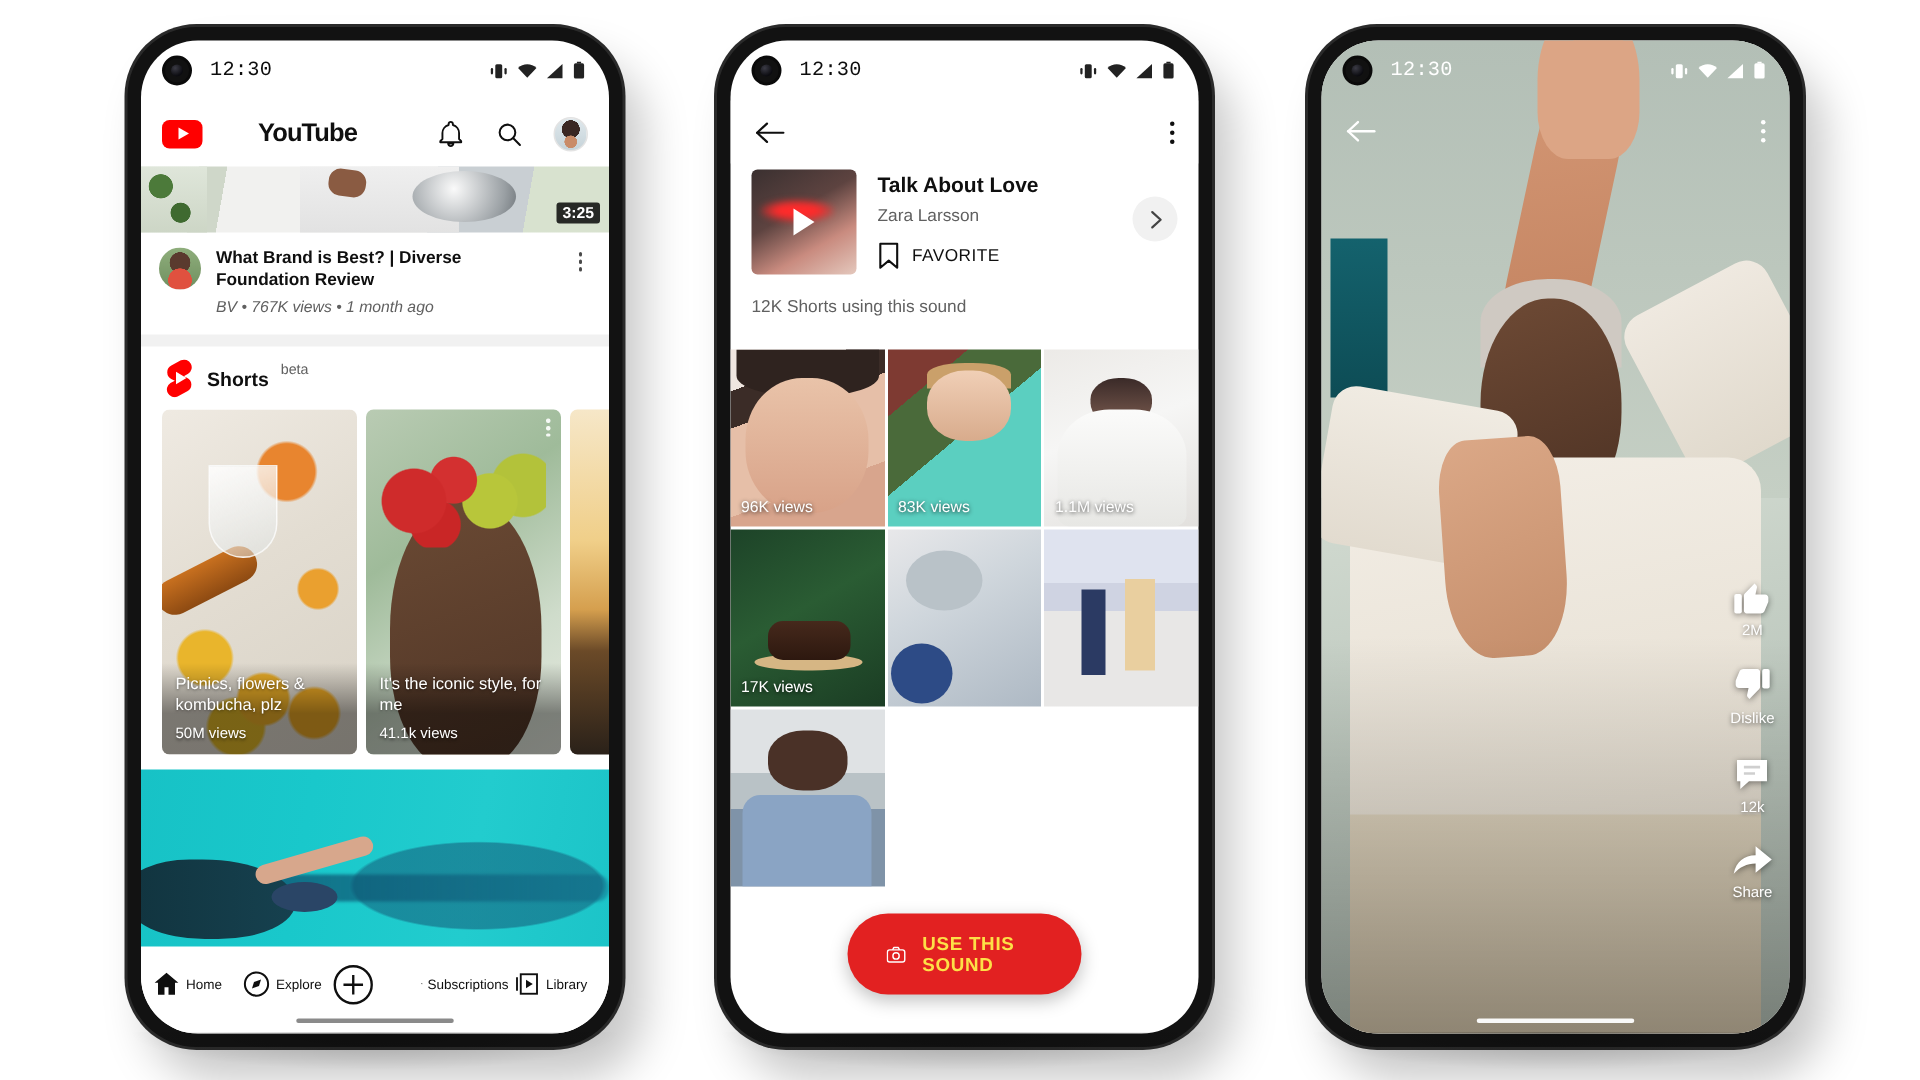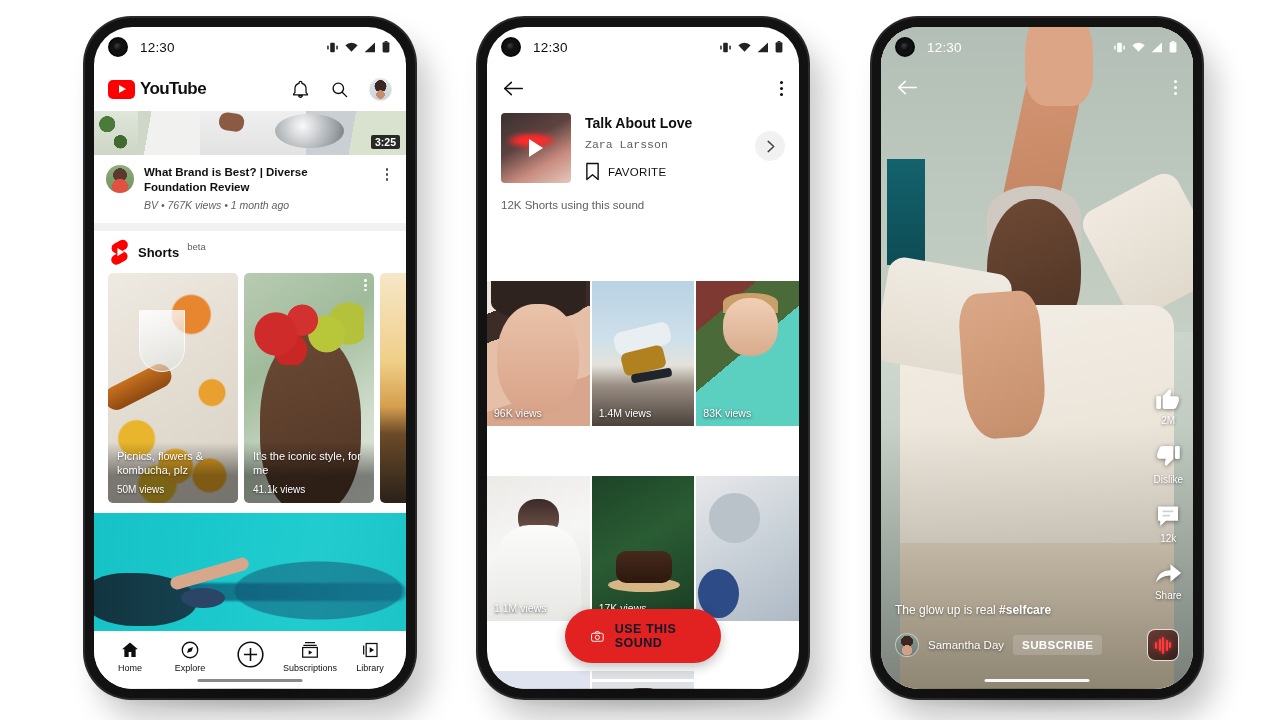--- a/index.html
+++ b/index.html
@@ -51,40 +51,40 @@
     width:20px; height:20px; border-radius:50%;
     background:#111; border:2px solid #0a0a0a;
     margin-right:12px; flex:none;
     position:relative;
   }
   .punch::before{
     content:""; position:absolute; inset:4px;
     border-radius:50%;
     background:radial-gradient(circle at 35% 30%, #3b3b45, #0b0b10 70%);
   }
-  .clock{ font-size:13.5px; font-weight:400; }
+  .clock{ font-size:13.5px; font-weight:400;font-family:Liberation Mono, monospace; }
   .sys-icons{ margin-left:auto; display:flex; align-items:center; gap:6px; }
   .sys-icons svg{ display:block; }
 
   
   .yt-appbar{
     height:44px; display:flex; align-items:center;
     padding:0 14px; background:#fff;
   }
   .yt-logo{ display:flex; align-items:center; gap:5px; }
   .yt-play{
     width:27px; height:19px; border-radius:5px; background:#FF0000;
     display:flex; align-items:center; justify-content:center;
   }
   .yt-play i{
     width:0;height:0;border-left:7px solid #fff;
     border-top:4.5px solid transparent;border-bottom:4.5px solid transparent;
     margin-left:1px;
   }
-  .yt-word{ font-size:17px; font-weight:700; letter-spacing:-.6px; color:#0f0f0f; }
+  .yt-word{ font-size:17px; font-weight:700; letter-spacing:-.6px; color:#0f0f0f;margin-left:32px; }
   .appbar-actions{ margin-left:auto; display:flex; align-items:center; gap:20px; }
   .appbar-actions svg{ display:block; }
   .avatar{
     width:23px;height:23px;border-radius:50%;
     background:
       radial-gradient(circle at 50% 74%, #c98b68 0 22%, transparent 23%),
       radial-gradient(circle at 50% 34%, #3a2723 0 34%, transparent 35%),
       linear-gradient(#dfe8ec,#c6d3d9);
     border:1px solid #e3e3e3;
   }
@@ -225,21 +225,21 @@
     position:absolute; left:28%; top:60%; width:14%; height:16%;
     background:#2a4566; border-radius:50%;
   }
 
   .tabbar{
     position:absolute; left:0; right:0; bottom:0;
     height:58px; background:#fff;
     display:flex; align-items:center; justify-content:space-around;
     padding:0 6px 8px;
   }
-  .tab{ display:flex; flex-direction:column; align-items:center; gap:3px; width:58px; }
+  .tab{ display:flex; align-items:center; gap:3px; width:58px; }
   .tab svg{ display:block; }
   .tab-label{ font-size:9px; color:#0f0f0f; }
   .home-ind{
     position:absolute; left:50%; transform:translateX(-50%);
     bottom:7px; width:105px; height:3px; border-radius:2px; background:#8a8a8a;
   }
 
   
   .p2-bar{ height:42px; display:flex; align-items:center; padding:0 16px; background:#fff; }
   .p2-bar .kebab-v{ margin-left:auto; display:flex; flex-direction:column; gap:3px; }
@@ -255,31 +255,31 @@
     background:radial-gradient(ellipse,#ff2b2b 0 40%,rgba(255,43,43,.25) 70%,transparent 75%);
     filter:blur(2px);
   }
   .sound-thumb .ptri{
     position:absolute; left:50%; top:50%; transform:translate(-50%,-50%);
     width:0;height:0;border-left:14px solid #fff;
     border-top:9px solid transparent;border-bottom:9px solid transparent;
   }
   .sound-info{ flex:1; min-width:0; padding-top:2px; }
   .sound-title{ font-size:14px; font-weight:700; color:#0f0f0f; }
-  .sound-artist{ font-size:11.5px; color:#606060; margin-top:7px;font-family:Liberation Mono, monospace; }
+  .sound-artist{ font-size:11.5px; color:#606060; margin-top:7px; }
   .fav-row{ display:flex; align-items:center; gap:8px; margin-top:11px; }
   .fav-label{ font-size:11.5px; font-weight:500; color:#0f0f0f; letter-spacing:.3px; }
   .chev{
     width:30px;height:30px;border-radius:50%;background:#f1f1f1;flex:none;
     display:flex;align-items:center;justify-content:center;margin-top:18px;
   }
   .count-line{ font-size:11.5px; color:#606060; padding:16px 14px 22px; }
 
   .grid{ display:grid; grid-template-columns:repeat(3,1fr); gap:2px; }
-  .cell{ position:relative; height:145px; overflow:hidden; background:#ccc;margin-top:48px; }
+  .cell{ position:relative; height:118px; overflow:hidden; background:#ccc; }
   .cell .cv{
     position:absolute; left:7px; bottom:7px; color:#fff; font-size:10.5px;
     text-shadow:0 1px 3px rgba(0,0,0,.75);
   }
   .c1{ background:linear-gradient(160deg,#efe6e0 0 18%,#3b2c27 18% 34%,#e6bfa8 34% 72%,#d8a58d 72% 100%); }
   .c1 .f{ position:absolute; left:10%; top:16%; width:80%; height:76%; border-radius:46%; background:linear-gradient(#e9c3a9,#d8a288); }
   .c1 .h{ position:absolute; left:4%; top:0; width:92%; height:26%; background:#2f231f; border-radius:0 0 44% 44%; }
   .c2{ background:linear-gradient(#b9d2e4 0%,#cfe0ea 42%,#e4e2db 58%,#9b8f84 72%,#4a423c 100%); }
   .c2 .sk{ position:absolute; left:22%; top:32%; width:56%; height:16%; background:#e8eef2; border-radius:8px; transform:rotate(-14deg); }
   .c2 .pt{ position:absolute; left:30%; top:47%; width:42%; height:16%; background:#b1811f; border-radius:6px; transform:rotate(-14deg); }
@@ -301,21 +301,21 @@
   .c8{ background:linear-gradient(#dfe3ef 0 30%,#cfd3e2 30% 46%,#e8e7e6 46% 100%); }
   .c8 .p1{ position:absolute; left:24%; top:34%; width:16%; height:48%; background:#2b3a63; }
   .c8 .p2x{ position:absolute; left:52%; top:28%; width:20%; height:52%; background:#e9cf9f; }
   .c9{ background:linear-gradient(#dfe2e4 0 36%,#b9c2c6 36% 56%,#7f93a8 56% 100%); }
   .c9 .hd2{ position:absolute; left:24%; top:12%; width:52%; height:34%; border-radius:44%; background:#4a3127; }
   .c9 .jk{ position:absolute; left:8%; top:48%; width:84%; height:52%; background:#8aa4c4; border-radius:12px 12px 0 0; }
 
   .use-sound{
     position:absolute; left:50%; transform:translateX(-50%);
     bottom:26px;
-    background:#e22121; color:#0f172a;
+    background:#e22121; color:#fde047;
     border-radius:30px;
     padding:13px 26px;
     display:flex; align-items:center; gap:11px;
     font-size:12.5px; font-weight:700; letter-spacing:.5px;
     box-shadow:0 4px 12px rgba(0,0,0,.25);
   }
   .p2-home-ind{
     position:absolute; left:50%; transform:translateX(-50%);
     bottom:7px; width:105px; height:3px; border-radius:2px; background:rgba(255,255,255,.95);
   }
@@ -653,26 +653,20 @@
       </div>
 
       <div class="count-line">12K Shorts using this sound</div>
 
       <div class="grid">
         <div class="cell c1">
           <div class="h"></div>
             <div class="f"></div>
           <div class="cv">96K views</div>
         </div>
-        <div class="cell c2">
-          <div class="sk"></div>
-            <div class="pt"></div>
-            <div class="bd"></div>
-          <div class="cv">1.4M views</div>
-        </div>
         <div class="cell c3">
           <div class="hr"></div>
             <div class="fc"></div>
           <div class="cv">83K views</div>
         </div>
         <div class="cell c5">
           <div class="hd"></div>
             <div class="rb"></div>
           <div class="cv">1.1M views</div>
         </div>
@@ -788,36 +782,19 @@
           <div class="rail-label">12k</div>
         </div>
         <div class="rail-item">
           <svg width="27" height="24" viewBox="0 0 27 24">
             <path d="M0.8 20.5C2.6 12.2 7.7 8.4 15.4 8.2V2.2L26.2 11 15.4 19.8v-6.2c-6 .1-10.4 2.3-14.6 6.9z" fill="#fff"></path>
           </svg>
           <div class="rail-label">Share</div>
         </div>
       </div>
 
-      <div class="p3-bottom">
-        <div class="p3-caption">
-          <span>The glow up is real </span><b>#selfcare</b>
-        </div>
-        <div class="p3-chanrow">
-          <div class="p3-avatar"></div>
-          <div class="p3-chan">Samantha Day</div>
-          <div class="p3-sub">SUBSCRIBE</div>
-          <div class="p3-disc">
-            <i style="height:7px"></i>
-              <i style="height:12px"></i>
-              <i style="height:17px"></i>
-              <i style="height:11px"></i>
-              <i style="height:6px"></i>
-          </div>
-        </div>
-      </div>
 
       <div class="p3-home-ind"></div>
 
     </div>
   </div>
 
 </div>
 
 </body></html>

